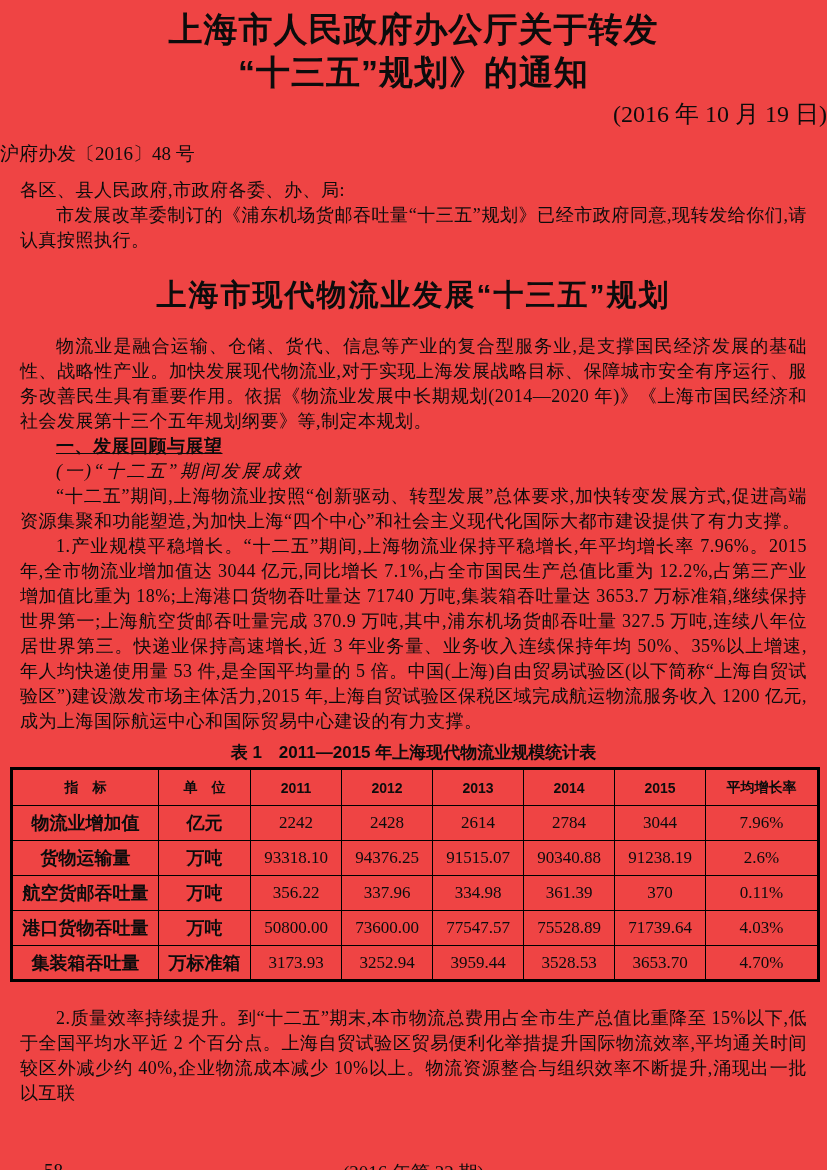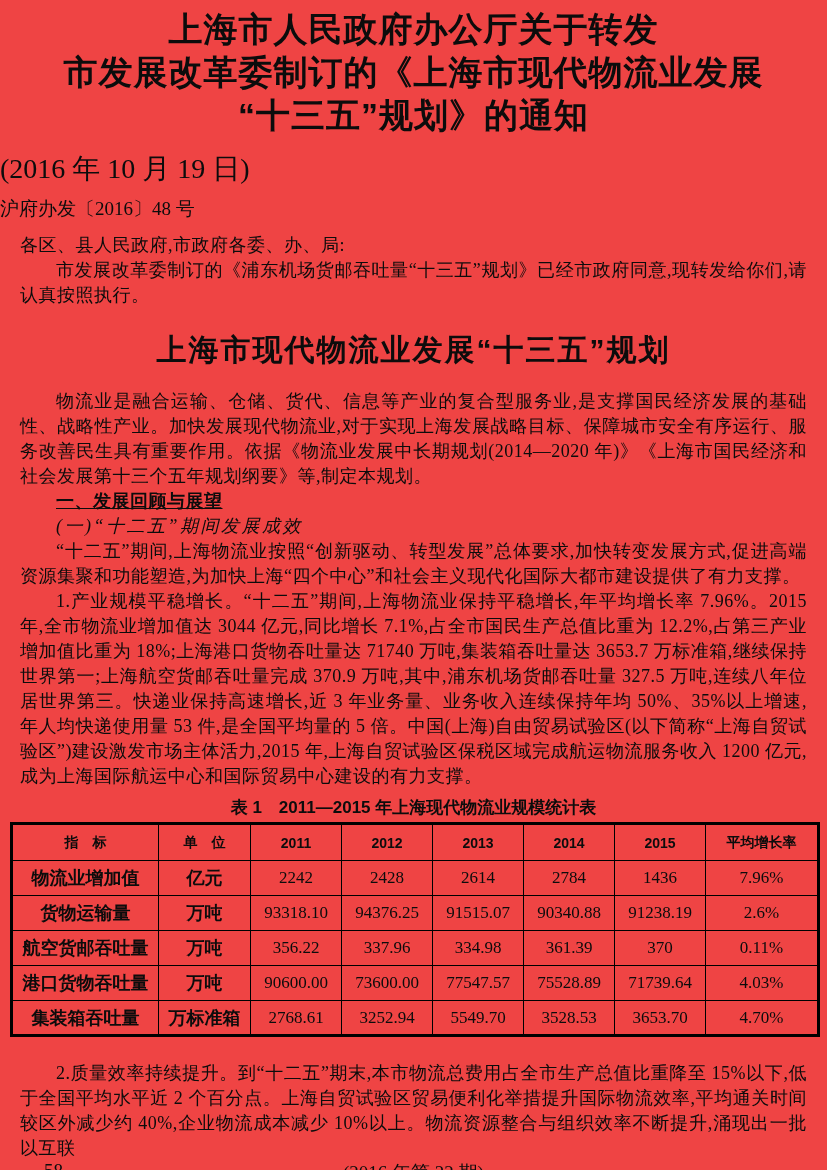--- a/index.html
+++ b/index.html
@@ -13,21 +13,21 @@
 
   .doc-title {
     margin: 8px 28px 0;
     text-align: center;
     font-family: "Liberation Sans", "DejaVu Sans", sans-serif;
     font-weight: 700;
     font-size: 34px;
     line-height: 43px;
     letter-spacing: 1px;
   }
-  .doc-date { margin-top: 20px; text-align: left; font-size: 28px; line-height: 24px; }
+  .doc-date { margin-top: 8px; text-align: right; font-size: 24px; line-height: 24px; }
   .doc-number { margin: 16px 30px 0 0; font-size: 19px; line-height: 24px; }
 
   .p {
     margin: 0 20px;
     font-size: 18px;
     line-height: 25px;
     text-align: justify;
     letter-spacing: 0.5px;
   }
   .indent { text-indent: 2em; }
@@ -93,21 +93,20 @@
   .footer-page { position: absolute; left: 44px; top: 0; font-size: 19px; }
   .footer-issue { width: 100%; text-align: center; font-size: 19px; }
 </style>
 </head>
 <body>
 
 <div class="page">
 
   <div class="doc-title">
     <div>上海市人民政府办公厅关于转发</div>
-    <div>市发展改革委制订的《上海市现代物流业发展</div>
     <div>“十三五”规划》的通知</div>
   </div>
 
   <div class="doc-date">(2016 年 10 月 19 日)</div>
 
   <div class="doc-number">沪府办发〔2016〕48 号</div>
 
   <p class="p salutation">各区、县人民政府,市政府各委、办、局:</p>
 
   <p class="p indent">市发展改革委制订的《浦东机场货邮吞吐量“十三五”规划》已经市政府同意,现转发给你们,请认真按照执行。</p>
@@ -150,21 +149,21 @@
       </tr>
     </thead>
     <tbody>
       <tr>
         <td class="cjk">物流业增加值</td>
         <td class="cjk">亿元</td>
         <td>2242</td>
         <td>2428</td>
         <td>2614</td>
         <td>2784</td>
-        <td>1436</td>
+        <td>3044</td>
         <td>7.96%</td>
       </tr>
       <tr>
         <td class="cjk">货物运输量</td>
         <td class="cjk">万吨</td>
         <td>93318.10</td>
         <td>94376.25</td>
         <td>91515.07</td>
         <td>90340.88</td>
         <td>91238.19</td>
@@ -176,33 +175,33 @@
         <td>356.22</td>
         <td>337.96</td>
         <td>334.98</td>
         <td>361.39</td>
         <td>370</td>
         <td>0.11%</td>
       </tr>
       <tr>
         <td class="cjk">港口货物吞吐量</td>
         <td class="cjk">万吨</td>
-        <td>90600.00</td>
+        <td>50800.00</td>
         <td>73600.00</td>
         <td>77547.57</td>
         <td>75528.89</td>
         <td>71739.64</td>
         <td>4.03%</td>
       </tr>
       <tr>
         <td class="cjk">集装箱吞吐量</td>
         <td class="cjk">万标准箱</td>
-        <td>2768.61</td>
+        <td>3173.93</td>
         <td>3252.94</td>
-        <td>5549.70</td>
+        <td>3959.44</td>
         <td>3528.53</td>
         <td>3653.70</td>
         <td>4.70%</td>
       </tr>
     </tbody>
   </table>
 
   <p class="p indent" style="margin-top:24px">2.质量效率持续提升。到“十二五”期末,本市物流总费用占全市生产总值比重降至 15%以下,低于全国平均水平近 2 个百分点。上海自贸试验区贸易便利化举措提升国际物流效率,平均通关时间较区外减少约 40%,企业物流成本减少 10%以上。物流资源整合与组织效率不断提升,涌现出一批以互联</p>
 
   <div class="footer">

